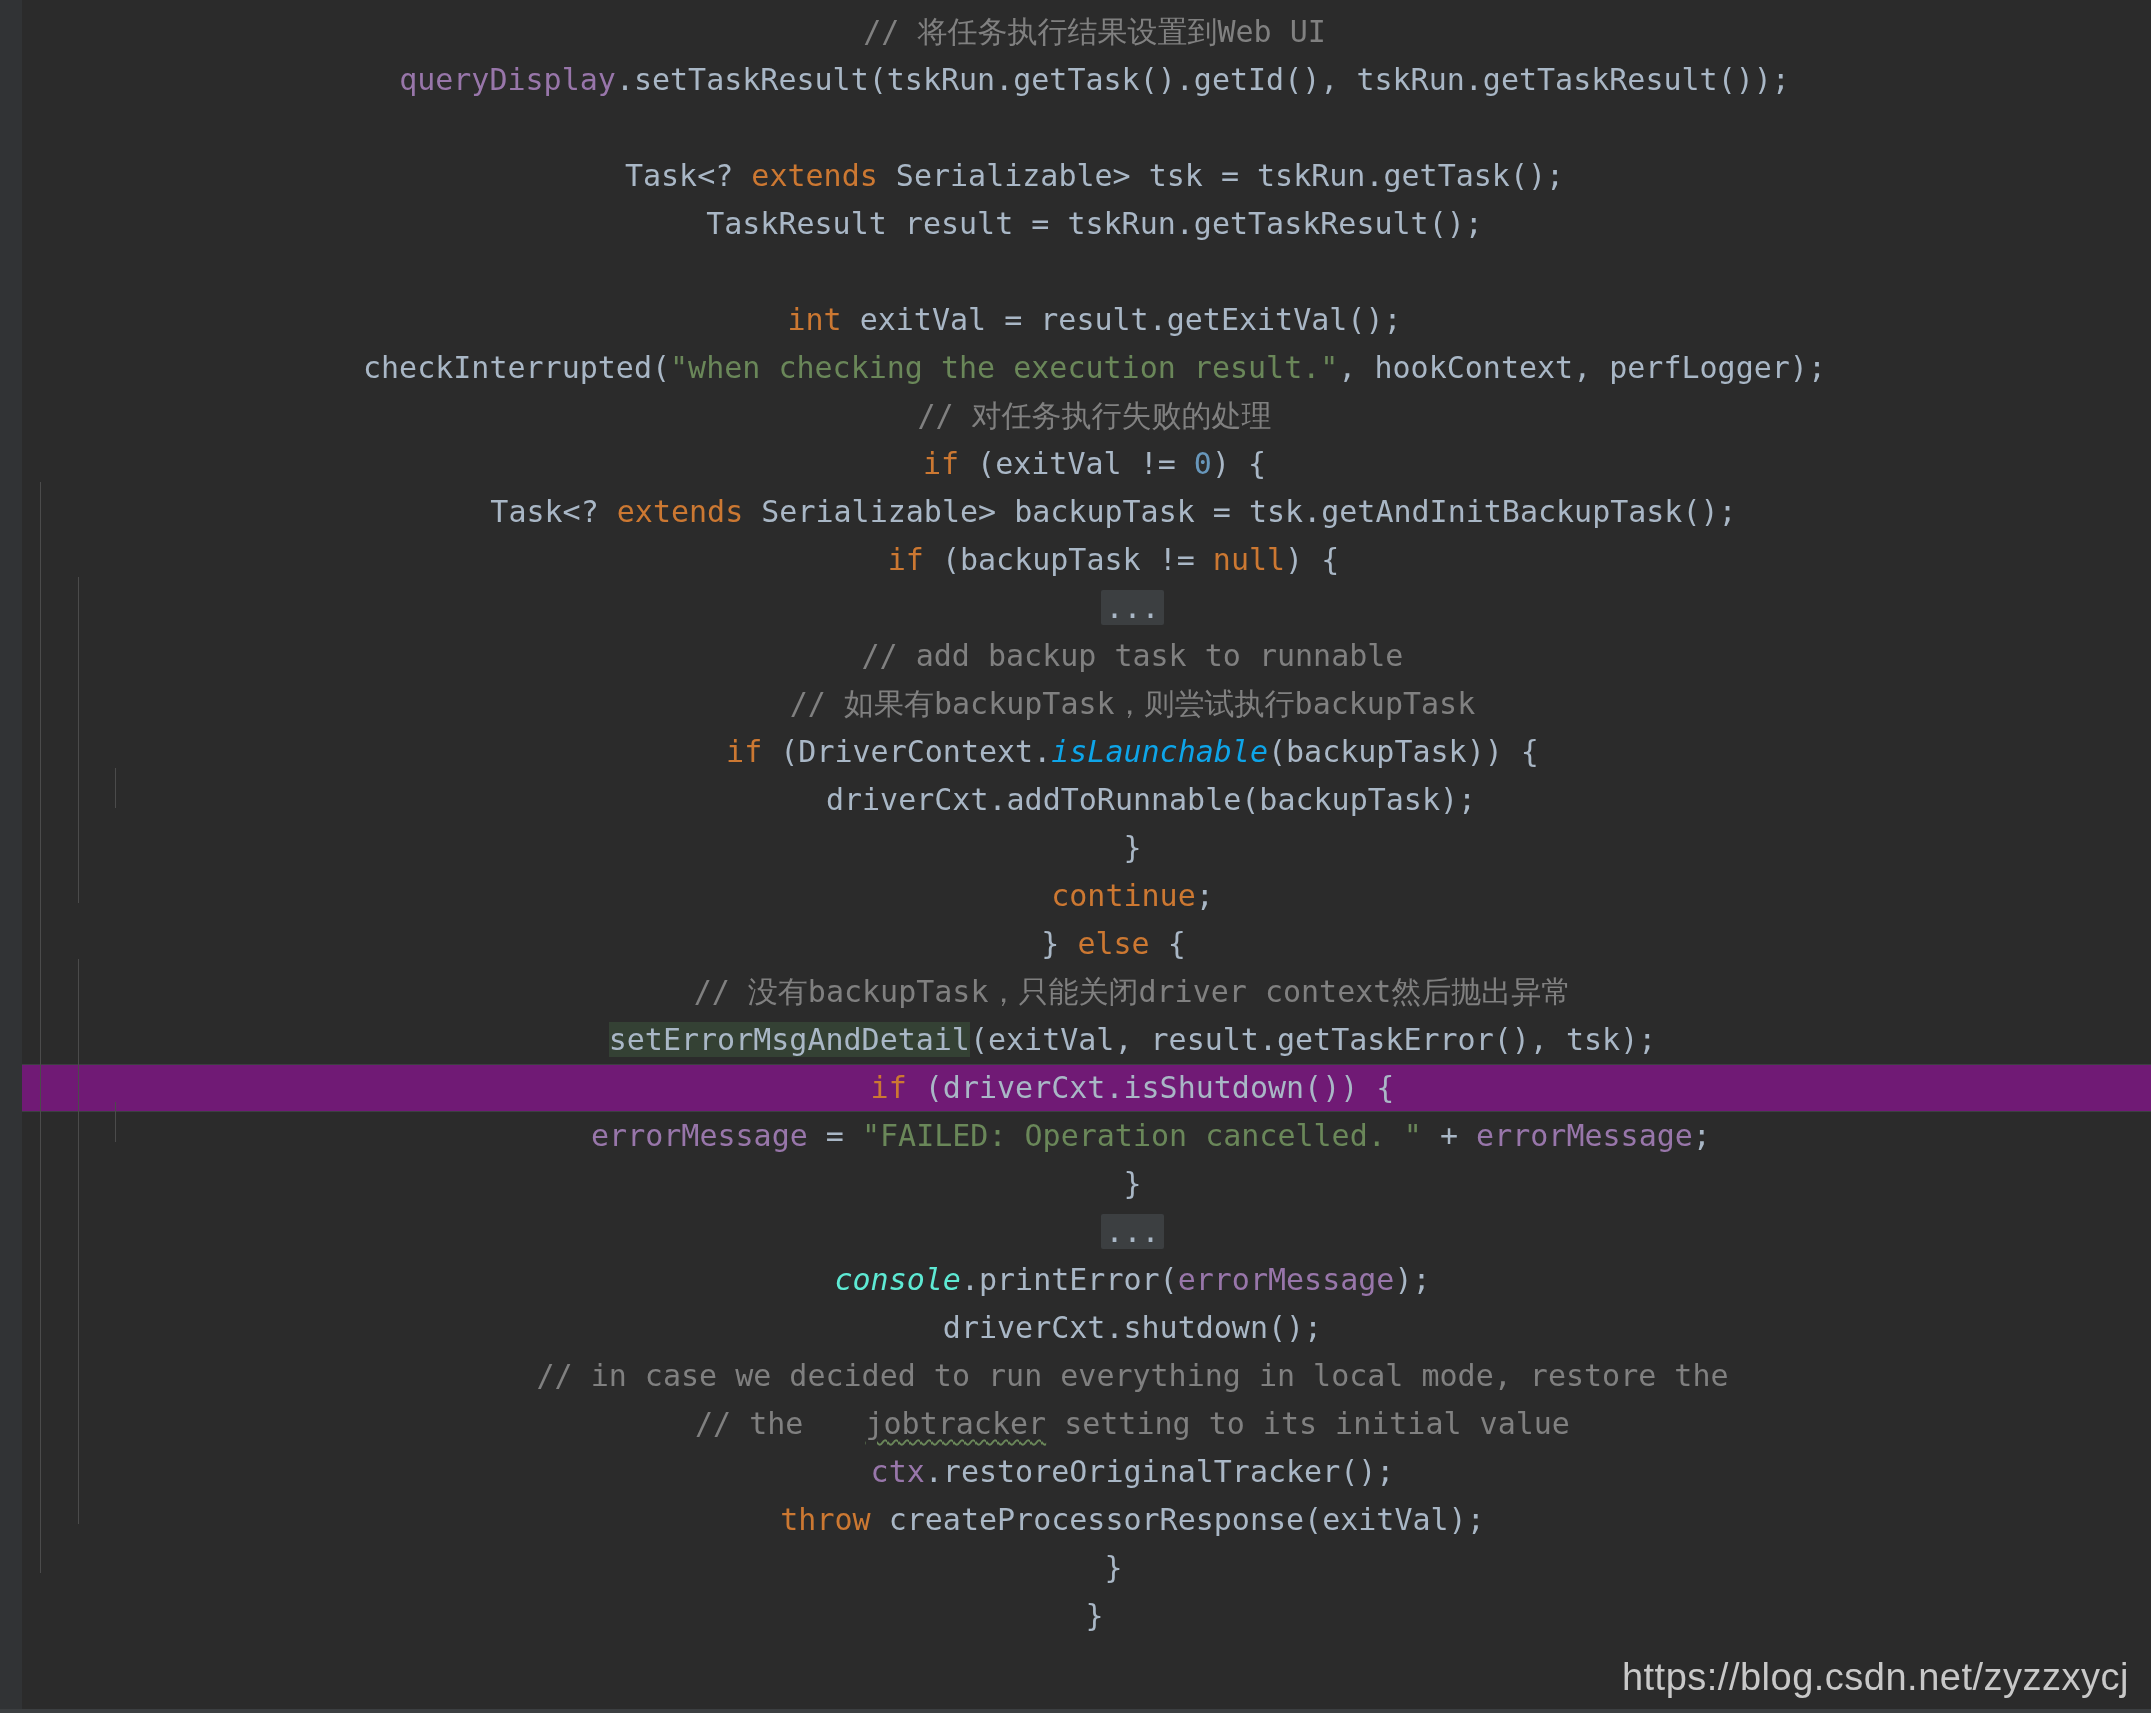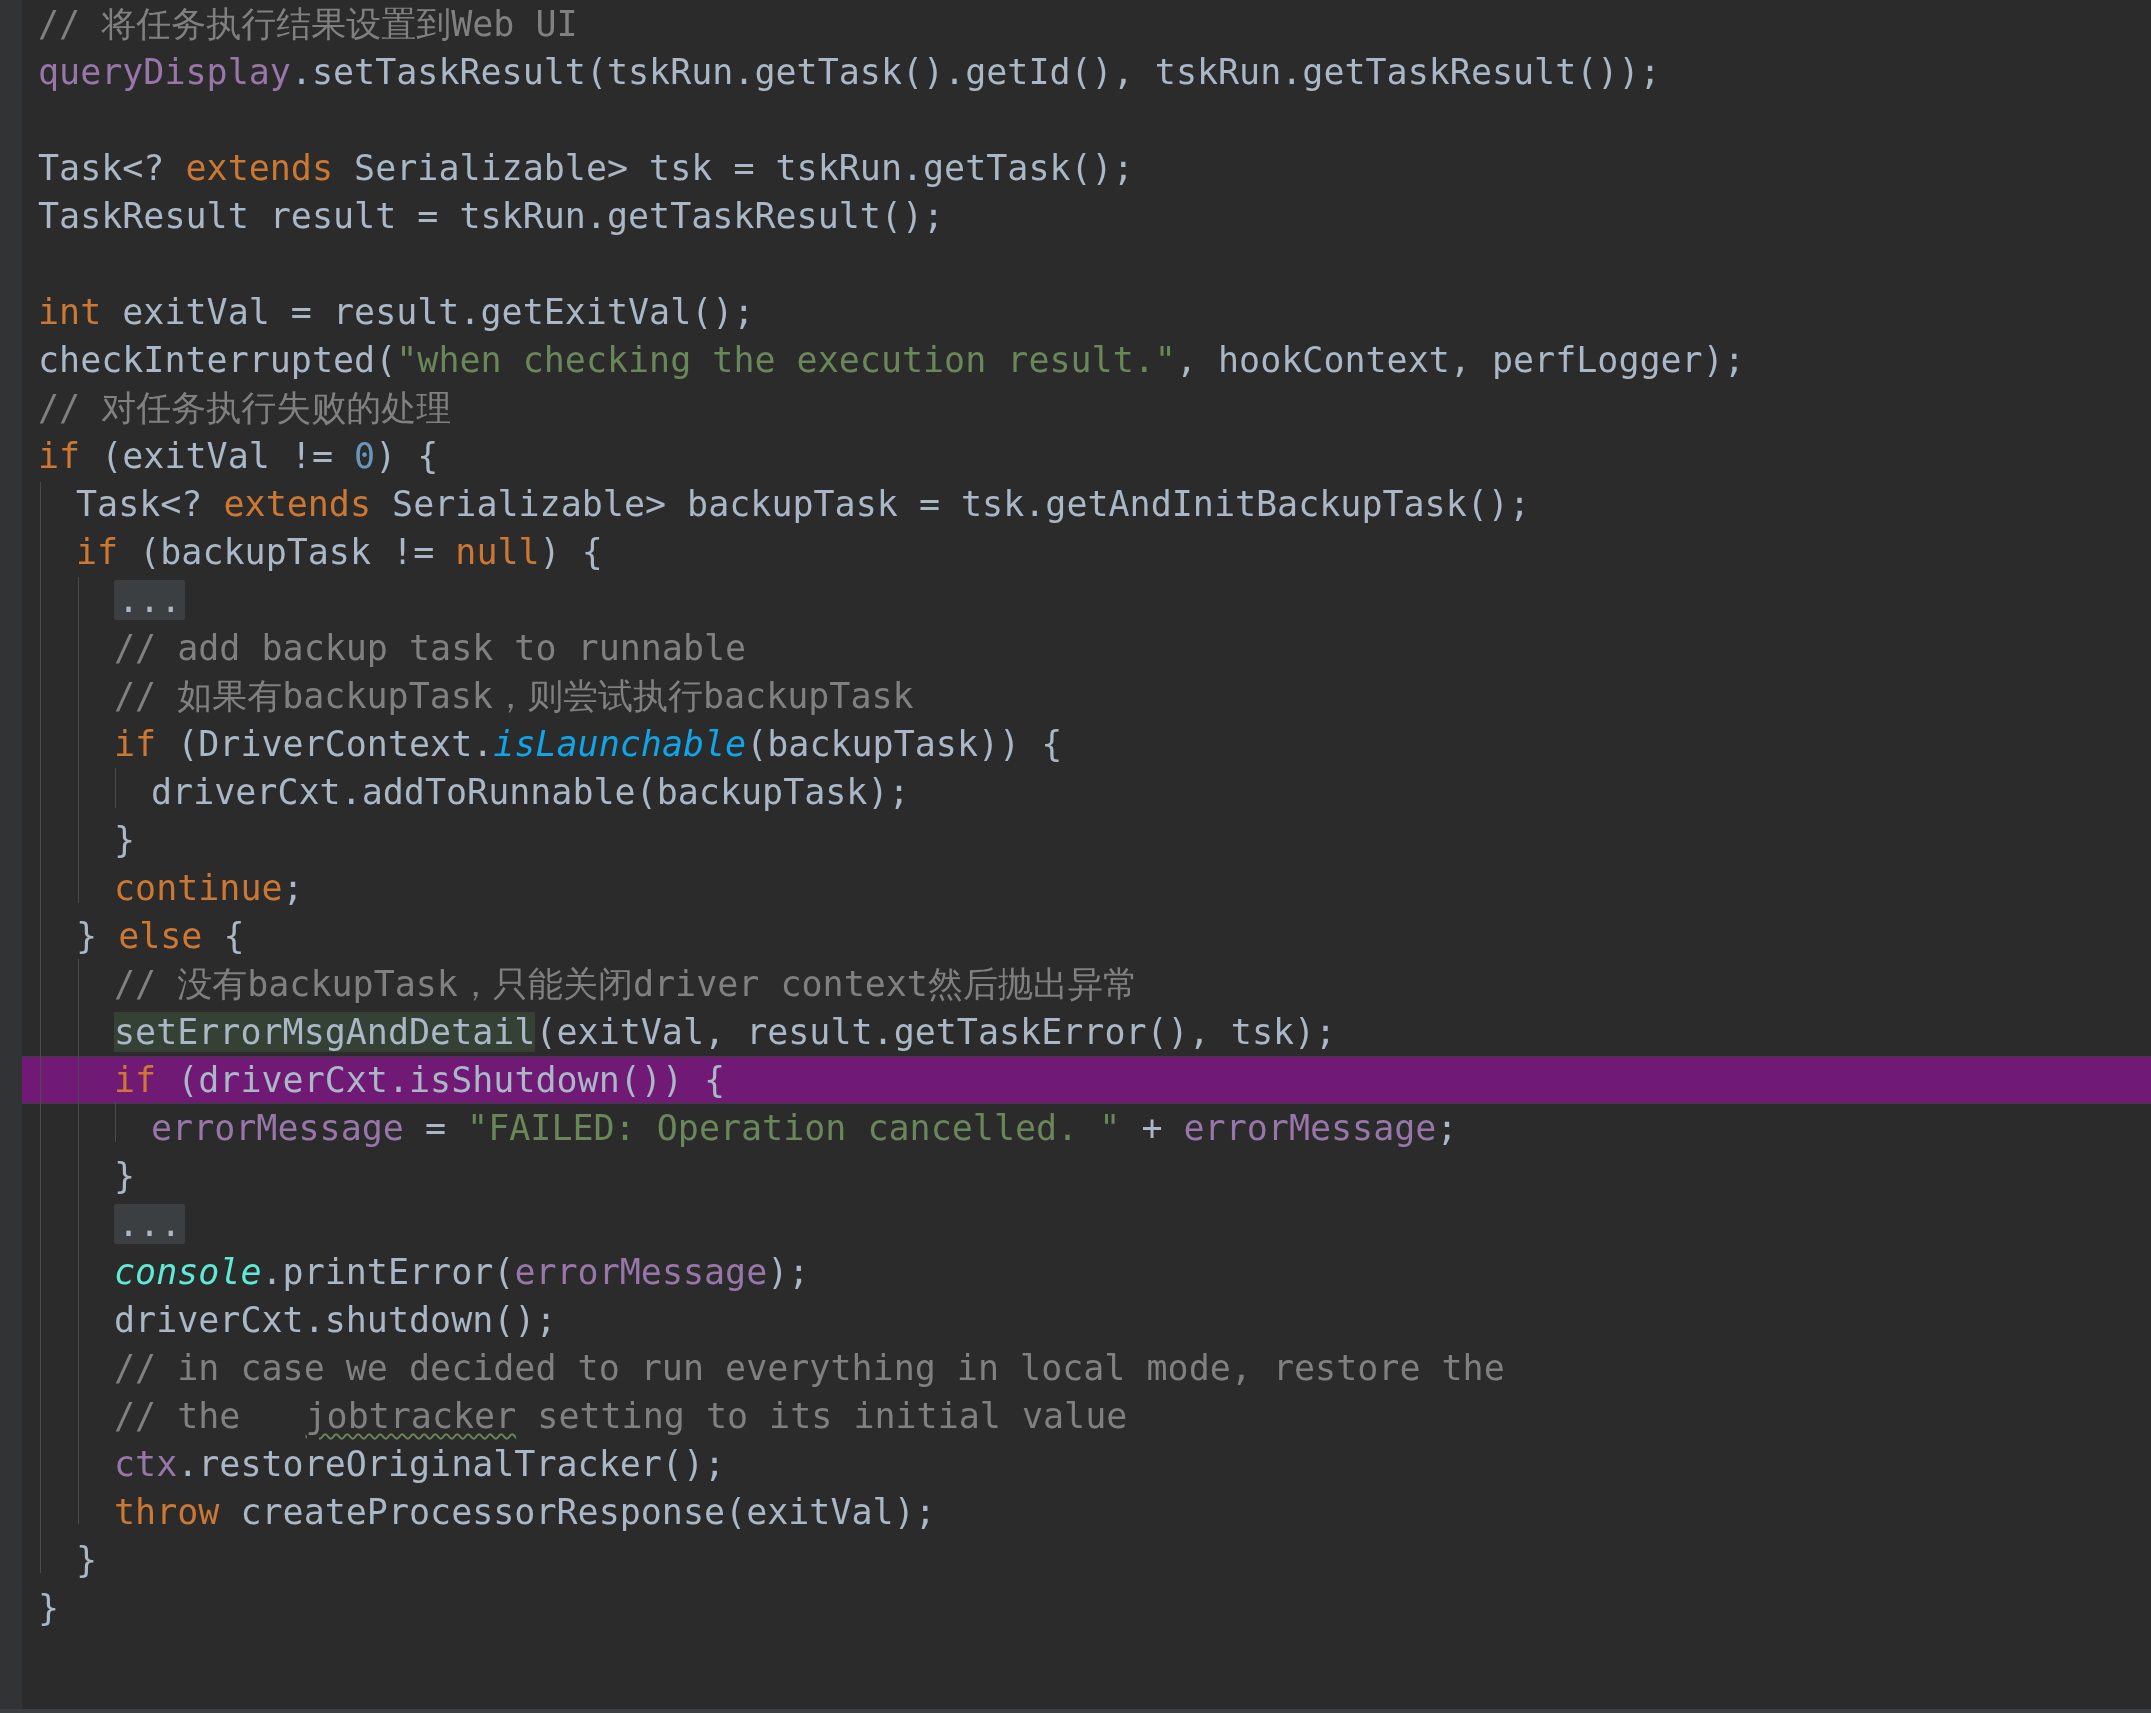--- a/index.html
+++ b/index.html
@@ -30,27 +30,28 @@
     position: absolute;
     left: 0; top: 0;
     width: 22px;
     height: 1713px;
     background: #313335;
   }
 
   #code {
     position: absolute;
     left: 22px;
-    top: 0;
+    top: 8px;
     width: 2129px;
     white-space: pre;
-    font-size: 35px;
+    font-size: 30px;
     line-height: 48px;
     color: #a9b7c6;
     letter-spacing: 0px;
+    text-align: center;
   }
 
   .line {
     position: relative;
     height: 48px;
     white-space: pre;
     padding-left: 16px;
   }
   .line.hl {
     background: #701a75;
@@ -121,20 +122,21 @@
 <div id="screen">
 
   <div id="editor">
 
     <div id="gutter"></div>
 
     <div id="code"><div class="line" style="padding-left: 16px;"><span class="cmt">// 将任务执行结果设置到Web UI</span></div><div class="line" style="padding-left: 16px;"><span class="fld">queryDisplay</span><span class="id">.setTaskResult(tskRun.getTask().getId(), tskRun.getTaskResult());</span></div><div class="line" style="padding-left: 16px;"><span class="id"></span></div><div class="line" style="padding-left: 16px;"><span class="id">Task&lt;? </span><span class="kw">extends</span><span class="id"> Serializable&gt; tsk = tskRun.getTask();</span></div><div class="line" style="padding-left: 16px;"><span class="id">TaskResult result = tskRun.getTaskResult();</span></div><div class="line" style="padding-left: 16px;"><span class="id"></span></div><div class="line" style="padding-left: 16px;"><span class="kw">int</span><span class="id"> exitVal = result.getExitVal();</span></div><div class="line" style="padding-left: 16px;"><span class="id">checkInterrupted(</span><span class="str">"when checking the execution result."</span><span class="id">, hookContext, perfLogger);</span></div><div class="line" style="padding-left: 16px;"><span class="cmt">// 对任务执行失败的处理</span></div><div class="line" style="padding-left: 16px;"><span class="kw">if</span><span class="id"> (exitVal != </span><span class="num">0</span><span class="id">) {</span></div><div class="line" style="padding-left: 54px;"><span class="id">Task&lt;? </span><span class="kw">extends</span><span class="id"> Serializable&gt; backupTask = tsk.getAndInitBackupTask();</span></div><div class="line" style="padding-left: 54px;"><span class="kw">if</span><span class="id"> (backupTask != </span><span class="kw">null</span><span class="id">) {</span></div><div class="line" style="padding-left: 92px;"><span class="fold">...</span></div><div class="line" style="padding-left: 92px;"><span class="cmt">// add backup task to runnable</span></div><div class="line" style="padding-left: 92px;"><span class="cmt">// 如果有backupTask，则尝试执行backupTask</span></div><div class="line" style="padding-left: 92px;"><span class="kw">if</span><span class="id"> (DriverContext.</span><span class="statm">isLaunchable</span><span class="id">(backupTask)) {</span></div><div class="line" style="padding-left: 129px;"><span class="id">driverCxt.addToRunnable(backupTask);</span></div><div class="line" style="padding-left: 92px;"><span class="id">}</span></div><div class="line" style="padding-left: 92px;"><span class="kw">continue</span><span class="id">;</span></div><div class="line" style="padding-left: 54px;"><span class="id">} </span><span class="kw">else</span><span class="id"> {</span></div><div class="line" style="padding-left: 92px;"><span class="cmt">// 没有backupTask，只能关闭driver context然后抛出异常</span></div><div class="line" style="padding-left: 92px;"><span class="idhl">setErrorMsgAndDetail</span><span class="id">(exitVal, result.getTaskError(), tsk);</span></div><div class="line hl" style="padding-left: 92px;"><span class="kw">if</span><span class="id"> (driverCxt.isShutdown()) {</span></div><div class="line" style="padding-left: 129px;"><span class="fld">errorMessage</span><span class="id"> = </span><span class="str">"FAILED: Operation cancelled. "</span><span class="id"> + </span><span class="fld">errorMessage</span><span class="id">;</span></div><div class="line" style="padding-left: 92px;"><span class="id">}</span></div><div class="line" style="padding-left: 92px;"><span class="fold">...</span></div><div class="line" style="padding-left: 92px;"><span class="stat">console</span><span class="id">.printError(</span><span class="fld">errorMessage</span><span class="id">);</span></div><div class="line" style="padding-left: 92px;"><span class="id">driverCxt.shutdown();</span></div><div class="line" style="padding-left: 92px;"><span class="cmt">// in case we decided to run everything in local mode, restore the</span></div><div class="line" style="padding-left: 92px;"><span class="cmt">// the </span><span class="cmt typo">jobtracker</span><span class="cmt"> setting to its initial value</span></div><div class="line" style="padding-left: 92px;"><span class="fld">ctx</span><span class="id">.restoreOriginalTracker();</span></div><div class="line" style="padding-left: 92px;"><span class="kw">throw</span><span class="id"> createProcessorResponse(exitVal);</span></div><div class="line" style="padding-left: 54px;"><span class="id">}</span></div><div class="line" style="padding-left: 16px;"><span class="id">}</span></div></div>
 
     <div id="bottomedge"></div>
 
+    <div id="watermark">https://blog.csdn.net/zyzzxycj</div>
   <div class="guide" style="left: 40px; top: 482px; height: 1091px;"></div>
       <div class="guide" style="left: 78px; top: 577px; height: 326px;"></div>
       <div class="guide" style="left: 78px; top: 959px; height: 565px;"></div>
       <div class="guide" style="left: 115px; top: 768px; height: 40px;"></div>
       <div class="guide" style="left: 115px; top: 1102px; height: 40px;"></div>
     </div>
 
 </div>
 
 

